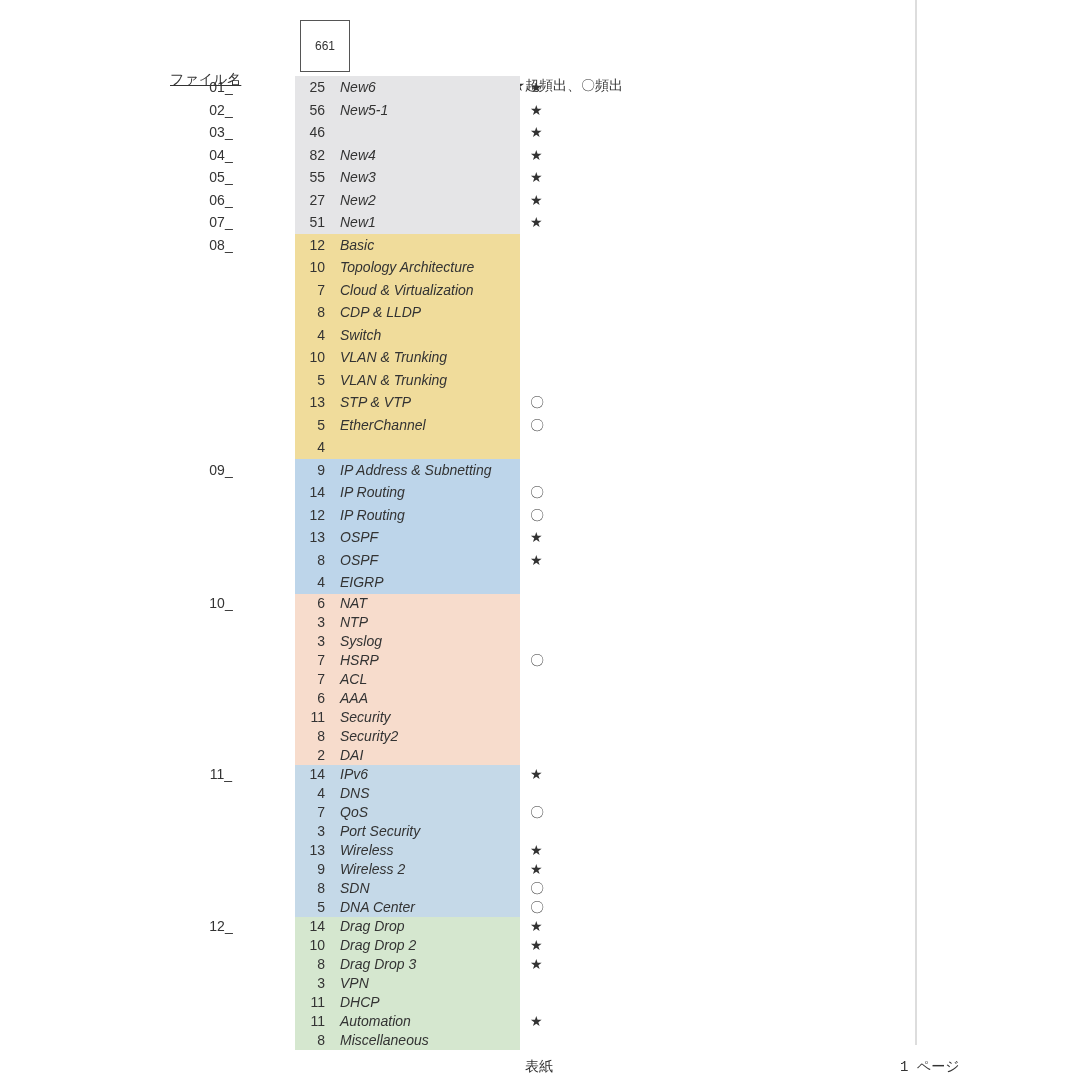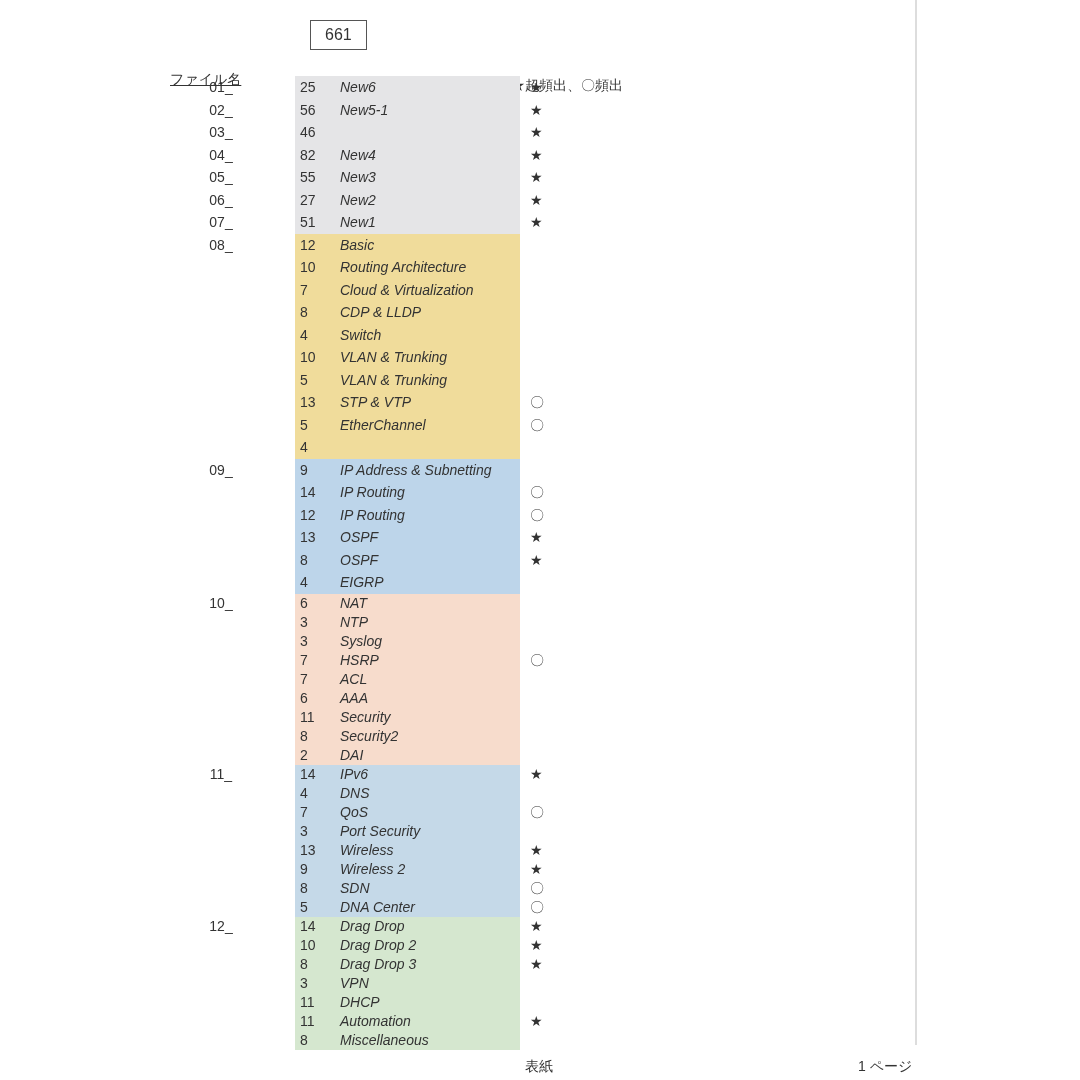--- a/index.html
+++ b/index.html
@@ -21,25 +21,25 @@
   .right-edge {
     position: absolute;
     left: 915px;
     top: 0;
     width: 2px;
     height: 1045px;
     background: #ddd;
   }
   .total-box {
     position: absolute;
-    left: 175px;
+    left: 165px;
     top: 0;
     border: 1px solid #555;
-    padding: 5px 14px;
-    font-size: 16px;
+    padding: 18px 14px;
+    font-size: 12px;
   }
   .hdr-row {
     position: absolute;
     top: 35px;
     width: 100%;
   }
   .hdr-file { position: absolute; left: 35px; top: 16px; text-decoration: underline; }
   .hdr-legend { position: absolute; left: 376px; top: 0; white-space: nowrap; margin-top: 22px; }
   .rows {
     position: absolute;
@@ -68,42 +68,42 @@
   .gray   { background: #e5e5e7; }
   .yellow { background: #f0dc9b; }
   .blue   { background: #bdd5ea; }
   .peach  { background: #f7dccc; }
   .blue2  { background: #c5d9e8; }
   .green  { background: #d5e7cf; }
   .count {
     position: absolute;
     left: 165px;
     width: 25px;
-    text-align: left;
+    text-align: right;
   }
   .topic {
     position: absolute;
     left: 205px;
     width: 210px;
     white-space: nowrap;
     font-style: italic;
   }
   .mark {
     position: absolute;
     left: 395px;
     width: 20px;
     text-align: left;
   }
   .footer {
     position: absolute;
     top: 1058px;
     width: 1080px;
   }
   .footer-center { position: absolute; left: 525px; }
-  .footer-right  { position: absolute; left: 858px; }
+  .footer-right  { position: absolute; left: 900px; font-family: Liberation Mono, monospace; }
 </style>
 </head>
 <body>
 
 <div class="right-edge"></div>
 
 <div class="page">
 
   <div class="total-box">
     <span>661</span>
@@ -166,21 +166,21 @@
       <div class="row">
         <div class="shade yellow"></div>
         <div class="file-label">08_</div>
         <div class="count">12</div>
         <div class="topic">Basic</div>
         <div class="mark"></div>
       </div>
       <div class="row">
         <div class="shade yellow"></div>
         <div class="count">10</div>
-        <div class="topic">Routing Architecture</div>
+        <div class="topic">Topology Architecture</div>
         <div class="mark"></div>
       </div>
       <div class="row">
         <div class="shade yellow"></div>
         <div class="count">7</div>
         <div class="topic">Cloud &amp; Virtualization</div>
         <div class="mark"></div>
       </div>
       <div class="row">
         <div class="shade yellow"></div>

